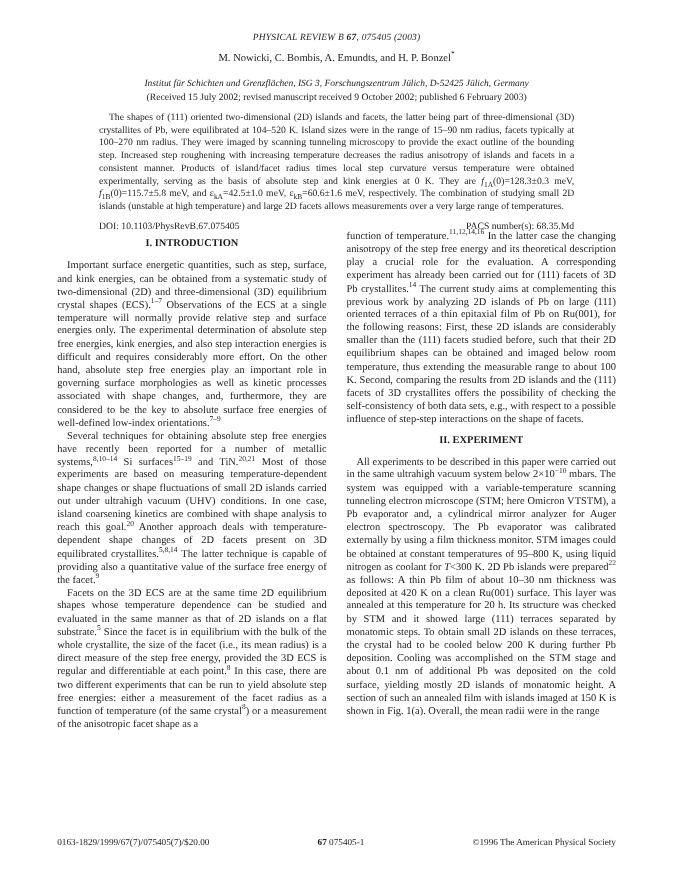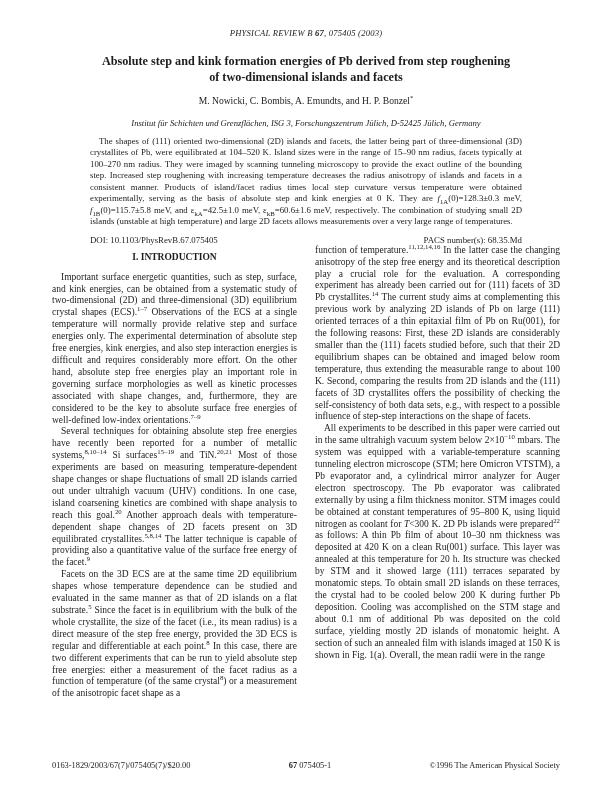--- a/index.html
+++ b/index.html
@@ -86,46 +86,47 @@
     font-size:8.4px;
   }
 </style>
 </head>
 <body>
 
 <div class="page">
 
   <div class="journal-line">PHYSICAL REVIEW B <b>67</b>, 075405 (2003)</div>
 
-  <div class="title">Absolute step and kink formation energies of Pb derived from step roughening<br>of two-dimensional islands and facets</div>
 
   <div class="authors">M. Nowicki, C. Bombis, A. Emundts, and H. P. Bonzel<sup>*</sup></div>
 
   <div class="affiliation">Institut für Schichten und Grenzflächen, ISG 3, Forschungszentrum Jülich, D-52425 Jülich, Germany</div>
 
+  <div class="received">(Received 15 July 2002; revised manuscript received 9 October 2002; published 6 February 2003)</div>
 
   <div class="abstract">The shapes of (111) oriented two-dimensional (2D) islands and facets, the latter being part of three-dimensional (3D) crystallites of Pb, were equilibrated at 104–520 K. Island sizes were in the range of 15–90 nm radius, facets typically at 100–270 nm radius. They were imaged by scanning tunneling microscopy to provide the exact outline of the bounding step. Increased step roughening with increasing temperature decreases the radius anisotropy of islands and facets in a consistent manner. Products of island/facet radius times local step curvature versus temperature were obtained experimentally, serving as the basis of absolute step and kink energies at 0 K. They are <i>f</i><sub>1A</sub>(0)=128.3±0.3 meV, <i>f</i><sub>1B</sub>(0)=115.7±5.8 meV, and ε<sub>kA</sub>=42.5±1.0 meV, ε<sub>kB</sub>=60.6±1.6 meV, respectively. The combination of studying small 2D islands (unstable at high temperature) and large 2D facets allows measurements over a very large range of temperatures.</div>
 
   <div class="meta-row">
     <span>DOI: 10.1103/PhysRevB.67.075405</span>
     <span>PACS number(s): 68.35.Md</span>
   </div>
 
   <div class="columns">
     <div class="col">
         <div class="sec-heading">I. INTRODUCTION</div>
         <p class="para">Important surface energetic quantities, such as step, surface, and kink energies, can be obtained from a systematic study of two-dimensional (2D) and three-dimensional (3D) equilibrium crystal shapes (ECS).<sup>1–7</sup> Observations of the ECS at a single temperature will normally provide relative step and surface energies only. The experimental determination of absolute step free energies, kink energies, and also step interaction energies is difficult and requires considerably more effort. On the other hand, absolute step free energies play an important role in governing surface morphologies as well as kinetic processes associated with shape changes, and, furthermore, they are considered to be the key to absolute surface free energies of well-defined low-index orientations.<sup>7–9</sup></p>
         <p class="para">Several techniques for obtaining absolute step free energies have recently been reported for a number of metallic systems,<sup>8,10–14</sup> Si surfaces<sup>15–19</sup> and TiN.<sup>20,21</sup> Most of those experiments are based on measuring temperature-dependent shape changes or shape fluctuations of small 2D islands carried out under ultrahigh vacuum (UHV) conditions. In one case, island coarsening kinetics are combined with shape analysis to reach this goal.<sup>20</sup> Another approach deals with temperature-dependent shape changes of 2D facets present on 3D equilibrated crystallites.<sup>5,8,14</sup> The latter technique is capable of providing also a quantitative value of the surface free energy of the facet.<sup>9</sup></p>
         <p class="para">Facets on the 3D ECS are at the same time 2D equilibrium shapes whose temperature dependence can be studied and evaluated in the same manner as that of 2D islands on a flat substrate.<sup>5</sup> Since the facet is in equilibrium with the bulk of the whole crystallite, the size of the facet (i.e., its mean radius) is a direct measure of the step free energy, provided the 3D ECS is regular and differentiable at each point.<sup>8</sup> In this case, there are two different experiments that can be run to yield absolute step free energies: either a measurement of the facet radius as a function of temperature (of the same crystal<sup>8</sup>) or a measurement of the anisotropic facet shape as a</p>
       </div>
     <div class="col">
         <p class="para noindent">function of temperature.<sup>11,12,14,16</sup> In the latter case the changing anisotropy of the step free energy and its theoretical description play a crucial role for the evaluation. A corresponding experiment has already been carried out for (111) facets of 3D Pb crystallites.<sup>14</sup> The current study aims at complementing this previous work by analyzing 2D islands of Pb on large (111) oriented terraces of a thin epitaxial film of Pb on Ru(001), for the following reasons: First, these 2D islands are considerably smaller than the (111) facets studied before, such that their 2D equilibrium shapes can be obtained and imaged below room temperature, thus extending the measurable range to about 100 K. Second, comparing the results from 2D islands and the (111) facets of 3D crystallites offers the possibility of checking the self-consistency of both data sets, e.g., with respect to a possible influence of step-step interactions on the shape of facets.</p>
+        <div class="sec-heading">II. EXPERIMENT</div>
         <p class="para">All experiments to be described in this paper were carried out in the same ultrahigh vacuum system below 2×10<sup>−10</sup> mbars. The system was equipped with a variable-temperature scanning tunneling electron microscope (STM; here Omicron VTSTM), a Pb evaporator and, a cylindrical mirror analyzer for Auger electron spectroscopy. The Pb evaporator was calibrated externally by using a film thickness monitor. STM images could be obtained at constant temperatures of 95–800 K, using liquid nitrogen as coolant for <i>T</i>&lt;300 K. 2D Pb islands were prepared<sup>22</sup> as follows: A thin Pb film of about 10–30 nm thickness was deposited at 420 K on a clean Ru(001) surface. This layer was annealed at this temperature for 20 h. Its structure was checked by STM and it showed large (111) terraces separated by monatomic steps. To obtain small 2D islands on these terraces, the crystal had to be cooled below 200 K during further Pb deposition. Cooling was accomplished on the STM stage and about 0.1 nm of additional Pb was deposited on the cold surface, yielding mostly 2D islands of monatomic height. A section of such an annealed film with islands imaged at 150 K is shown in Fig. 1(a). Overall, the mean radii were in the range</p>
       </div>
   </div>
 
   <div class="footer">
-    <span>0163-1829/2003/67(7)/075405(7)/$20.00</span>
+    <span>0163-1829/1999/67(7)/075405(7)/$20.00</span>
     <span><b>67</b> 075405-1</span>
     <span>©1996 The American Physical Society</span>
   </div>
 
 </div>
 
 </body></html>

